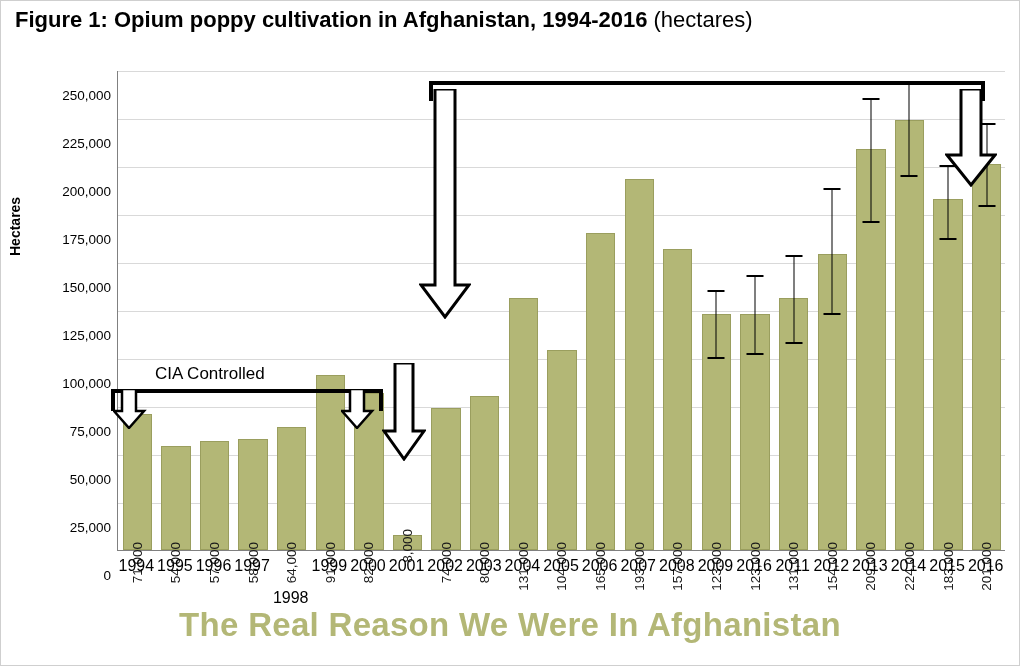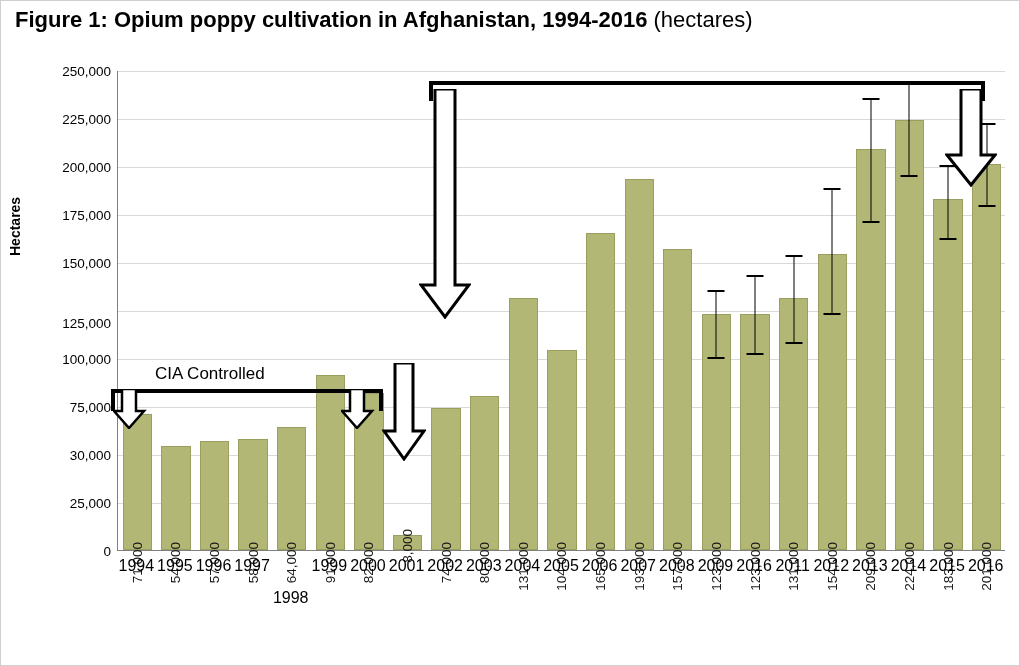--- a/index.html
+++ b/index.html
@@ -57,20 +57,21 @@
   .ytick {
     position: absolute;
     right: 0;
     width: 104px;
     text-align: right;
     font-size: 13.5px;
     color: #000;
     transform: translateY(-50%);
     padding-right: 6px;
     box-sizing: border-box;
+    margin-top: 24px;
   }
   #ylabel {
     position: absolute;
     left: 6px;
     top: 255px;
     font-size: 14px;
     font-weight: bold;
     transform: rotate(-90deg);
     transform-origin: left top;
     white-space: nowrap;
@@ -171,24 +172,24 @@
   <div id="title">
     <span>Figure 1: Opium poppy cultivation in Afghanistan, 1994-2016</span>
     <span class="light">(hectares)</span>
   </div>
 
   <div id="ylabel">Hectares</div>
 
   <div id="yticks-container">
       <div class="ytick" style="top: 550px; left: 0px; width: 116px;">0</div>
       <div class="ytick" style="top: 502px; left: 0px; width: 116px;">25,000</div>
-      <div class="ytick" style="top: 454px; left: 0px; width: 116px;">30,000</div>
+      <div class="ytick" style="top: 454px; left: 0px; width: 116px;">50,000</div>
       <div class="ytick" style="top: 406px; left: 0px; width: 116px;">75,000</div>
       <div class="ytick" style="top: 358px; left: 0px; width: 116px;">100,000</div>
-      <div class="ytick" style="top: 322px; left: 0px; width: 116px;">125,000</div>
+      <div class="ytick" style="top: 310px; left: 0px; width: 116px;">125,000</div>
       <div class="ytick" style="top: 262px; left: 0px; width: 116px;">150,000</div>
       <div class="ytick" style="top: 214px; left: 0px; width: 116px;">175,000</div>
       <div class="ytick" style="top: 166px; left: 0px; width: 116px;">200,000</div>
       <div class="ytick" style="top: 118px; left: 0px; width: 116px;">225,000</div>
       <div class="ytick" style="top: 70px; left: 0px; width: 116px;">250,000</div>
     </div>
 
   <div id="plot-area">
     <div id="gridlines">
         <div class="gridline" style="top: 432px;"></div>
@@ -363,13 +364,14 @@
   <svg class="arrow" style="left:381px; top:362px;" width="44" height="98" viewBox="0 0 44 98">
     <polygon points="13,0 31,0 31,68 42,68 22,96 2,68 13,68" fill="#ffffff" stroke="#000" stroke-width="3"></polygon>
   </svg>
   <svg class="arrow" style="left:418px; top:88px;" width="52" height="230" viewBox="0 0 52 230">
     <polygon points="16,0 36,0 36,196 50,196 26,228 2,196 16,196" fill="#ffffff" stroke="#000" stroke-width="3"></polygon>
   </svg>
   <svg class="arrow" style="left:944px; top:88px;" width="52" height="98" viewBox="0 0 52 98">
     <polygon points="16,0 36,0 36,66 50,66 26,96 2,66 16,66" fill="#ffffff" stroke="#000" stroke-width="3"></polygon>
   </svg>
 
+  <div id="footer">The Real Reason We Were In Afghanistan</div>
 </div>
 
 </body></html>

